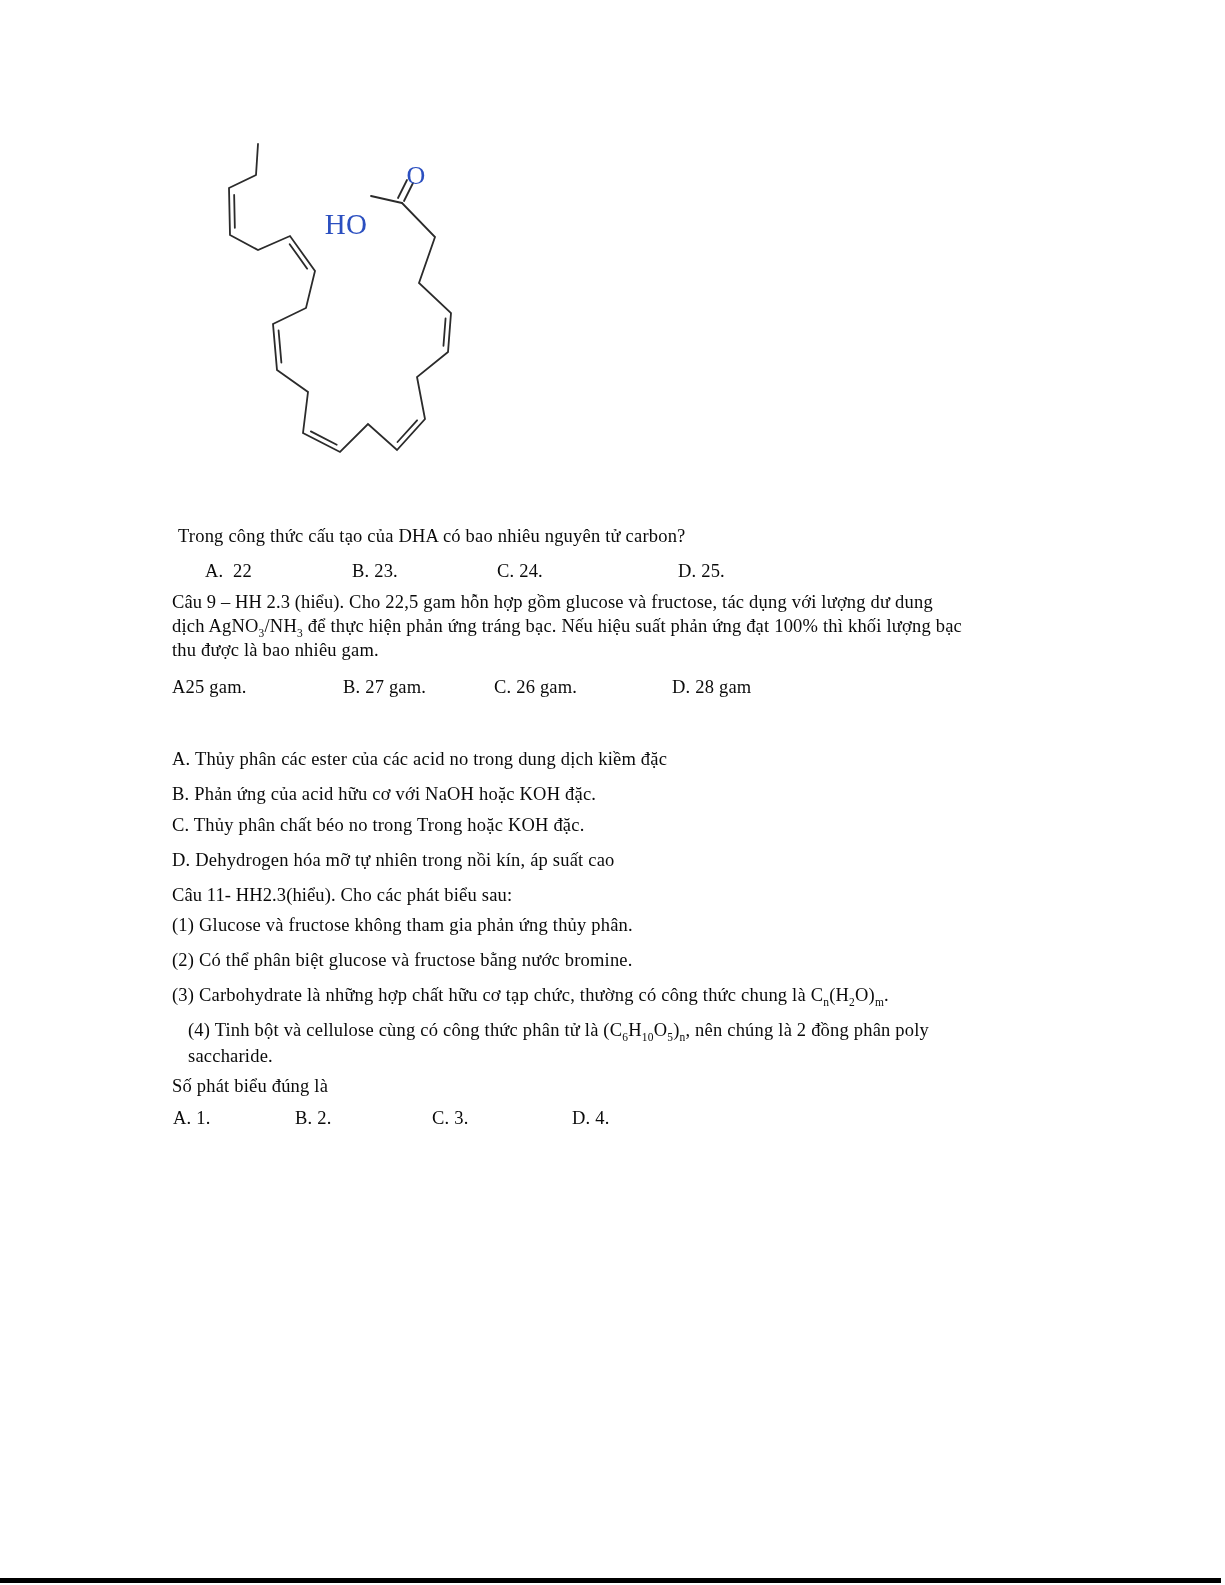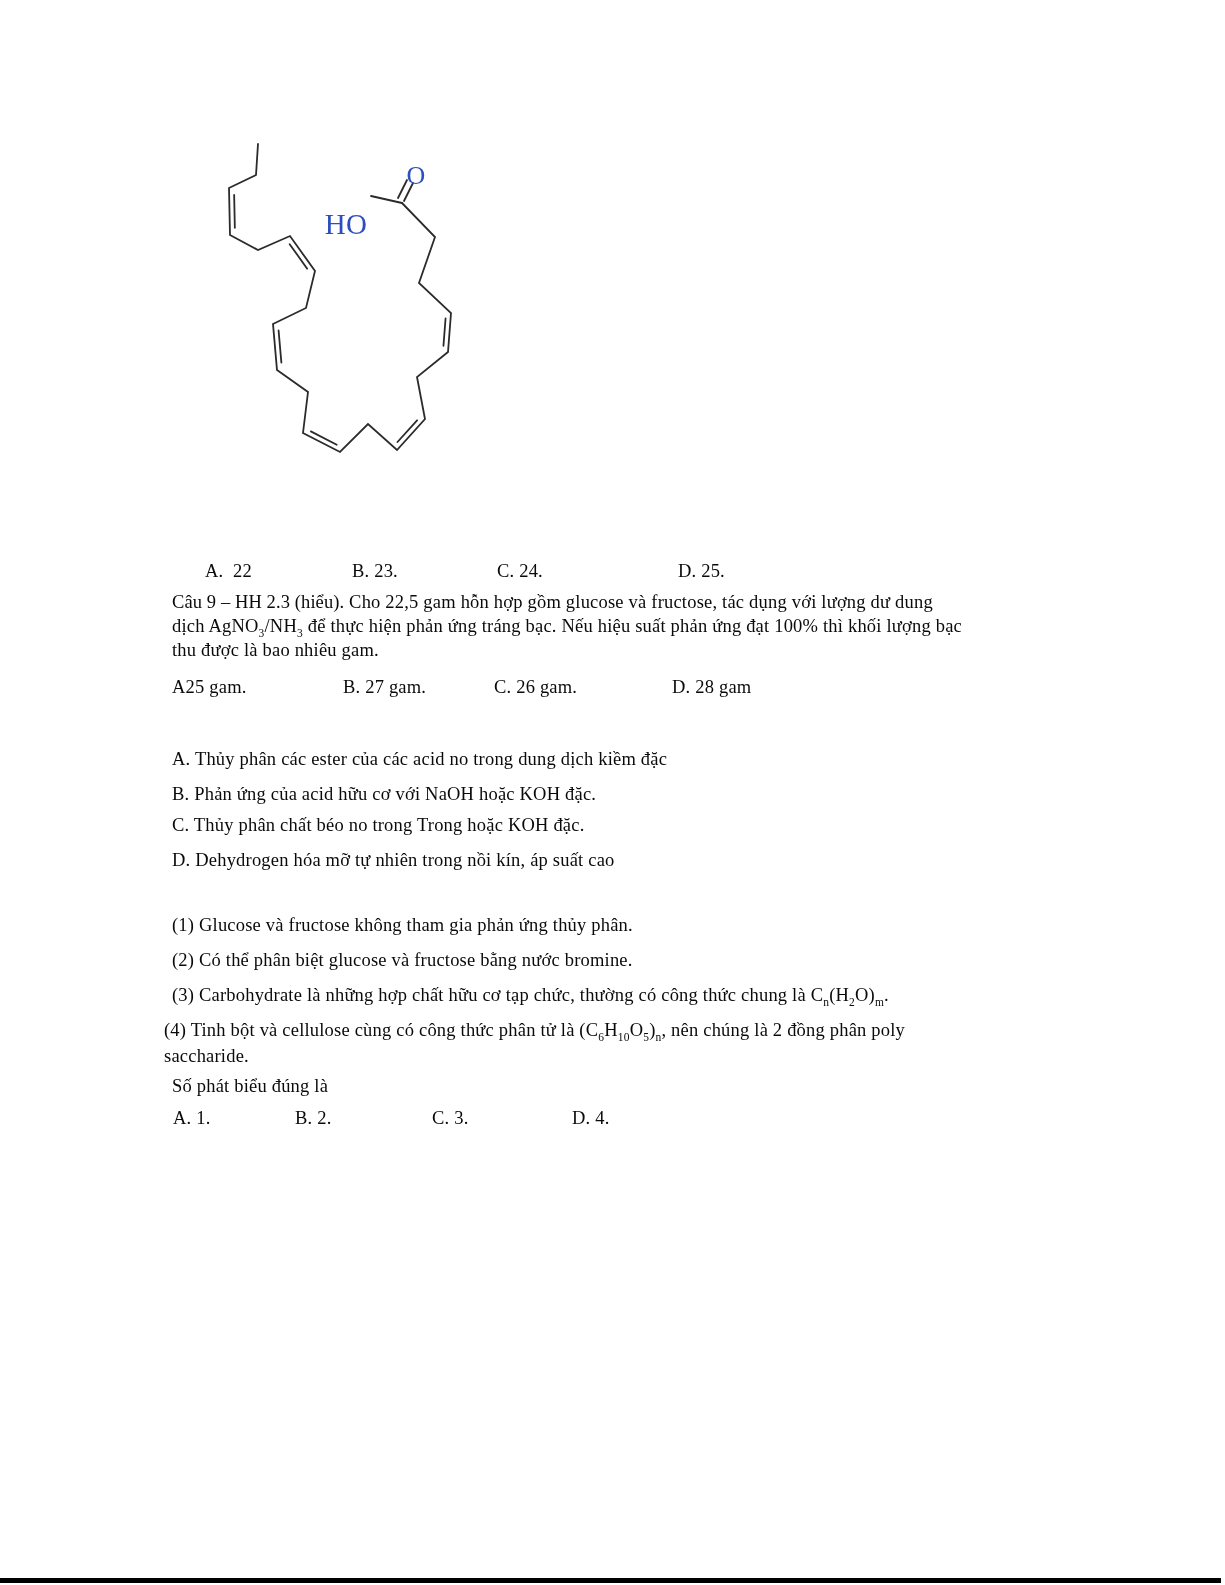--- a/index.html
+++ b/index.html
@@ -38,20 +38,21 @@
         <line x1="397.4894867862443" y1="441.9985687101562" x2="417.0894867862443" y2="420.29856871015613"></line>
         <line x1="443.46472757249205" y1="345.7665175055763" x2="445.5647275724921" y2="318.46651750557635"></line>
         <line x1="404" y1="201" x2="413" y2="183"></line>
         <line x1="398" y1="198" x2="407" y2="180"></line>
         <line x1="402" y1="203" x2="371" y2="196"></line>
       </g>
       <text x="346" y="234" text-anchor="middle" fill="#2b4fc0" stroke="none" font-family="&quot;Liberation Serif&quot;,&quot;DejaVu Serif&quot;,serif" font-size="29">HO</text>
       <text x="416" y="184" text-anchor="middle" fill="#2b4fc0" stroke="none" font-family="&quot;Liberation Serif&quot;,&quot;DejaVu Serif&quot;,serif" font-size="26">O</text>
     </svg>
 
+  <div class="t" style="left:178px;top:524px">Trong công thức cấu tạo của DHA có bao nhiêu nguyên tử carbon?</div>
 
   <div class="optrow" style="top:561px">
     <span class="opt" style="left:205px">A.  22</span>
     <span class="opt" style="left:352px">B. 23.</span>
     <span class="opt" style="left:497px">C. 24.</span>
     <span class="opt" style="left:678px">D. 25.</span>
   </div>
 
   <div class="t para" style="left:172px;top:590px;width:900px"><strong>Câu 9 – HH 2.3 (hiểu).</strong> Cho 22,5 gam hỗn hợp gồm glucose và fructose, tác dụng với lượng dư dung<br>dịch AgNO<sub>3</sub>/NH<sub>3</sub> để thực hiện phản ứng tráng bạc. Nếu hiệu suất phản ứng đạt 100% thì khối lượng bạc<br>thu được là bao nhiêu gam.</div>
 
@@ -60,24 +61,25 @@
     <span class="opt" style="left:343px">B. 27 gam.</span>
     <span class="opt" style="left:494px">C. 26 gam.</span>
     <span class="opt" style="left:672px">D. 28 gam</span>
   </div>
 
   <div class="t" style="left:172px;top:747px">A. Thủy phân các ester của các acid no trong dung dịch kiềm đặc</div>
   <div class="t" style="left:172px;top:782px">B. Phản ứng của acid hữu cơ với NaOH hoặc KOH đặc.</div>
   <div class="t" style="left:172px;top:813px">C. Thủy phân chất béo no trong Trong hoặc KOH đặc.</div>
   <div class="t" style="left:172px;top:848px">D. Dehydrogen hóa mỡ tự nhiên trong nồi kín, áp suất cao</div>
 
+  <div class="t" style="left:172px;top:883px"><strong>Câu 11- HH2.3(hiểu).</strong> Cho các phát biểu sau:</div>
   <div class="t" style="left:172px;top:913px">(1) Glucose và fructose không tham gia phản ứng thủy phân.</div>
   <div class="t" style="left:172px;top:948px">(2) Có thể phân biệt glucose và fructose bằng nước bromine.</div>
   <div class="t" style="left:172px;top:983px">(3) Carbohydrate là những hợp chất hữu cơ tạp chức, thường có công thức chung là C<sub>n</sub>(H<sub>2</sub>O)<sub>m</sub>.</div>
-  <div class="t para2" style="left:164px;top:1017px;width:900px">(4) Tinh bột và cellulose cùng có công thức phân tử là (C<sub>6</sub>H<sub>10</sub>O<sub>5</sub>)<sub>n</sub>, nên chúng là 2 đồng phân poly<br>saccharide.</div>
+  <div class="t para2" style="left:188px;top:1017px;width:900px">(4) Tinh bột và cellulose cùng có công thức phân tử là (C<sub>6</sub>H<sub>10</sub>O<sub>5</sub>)<sub>n</sub>, nên chúng là 2 đồng phân poly<br>saccharide.</div>
   <div class="t" style="left:172px;top:1074px">Số phát biểu đúng là</div>
 
   <div class="optrow" style="top:1108px">
     <span class="opt" style="left:173px">A. 1.</span>
     <span class="opt" style="left:295px">B. 2.</span>
     <span class="opt" style="left:432px">C. 3.</span>
     <span class="opt" style="left:572px">D. 4.</span>
   </div>
 
   <div class="botbar"></div>

